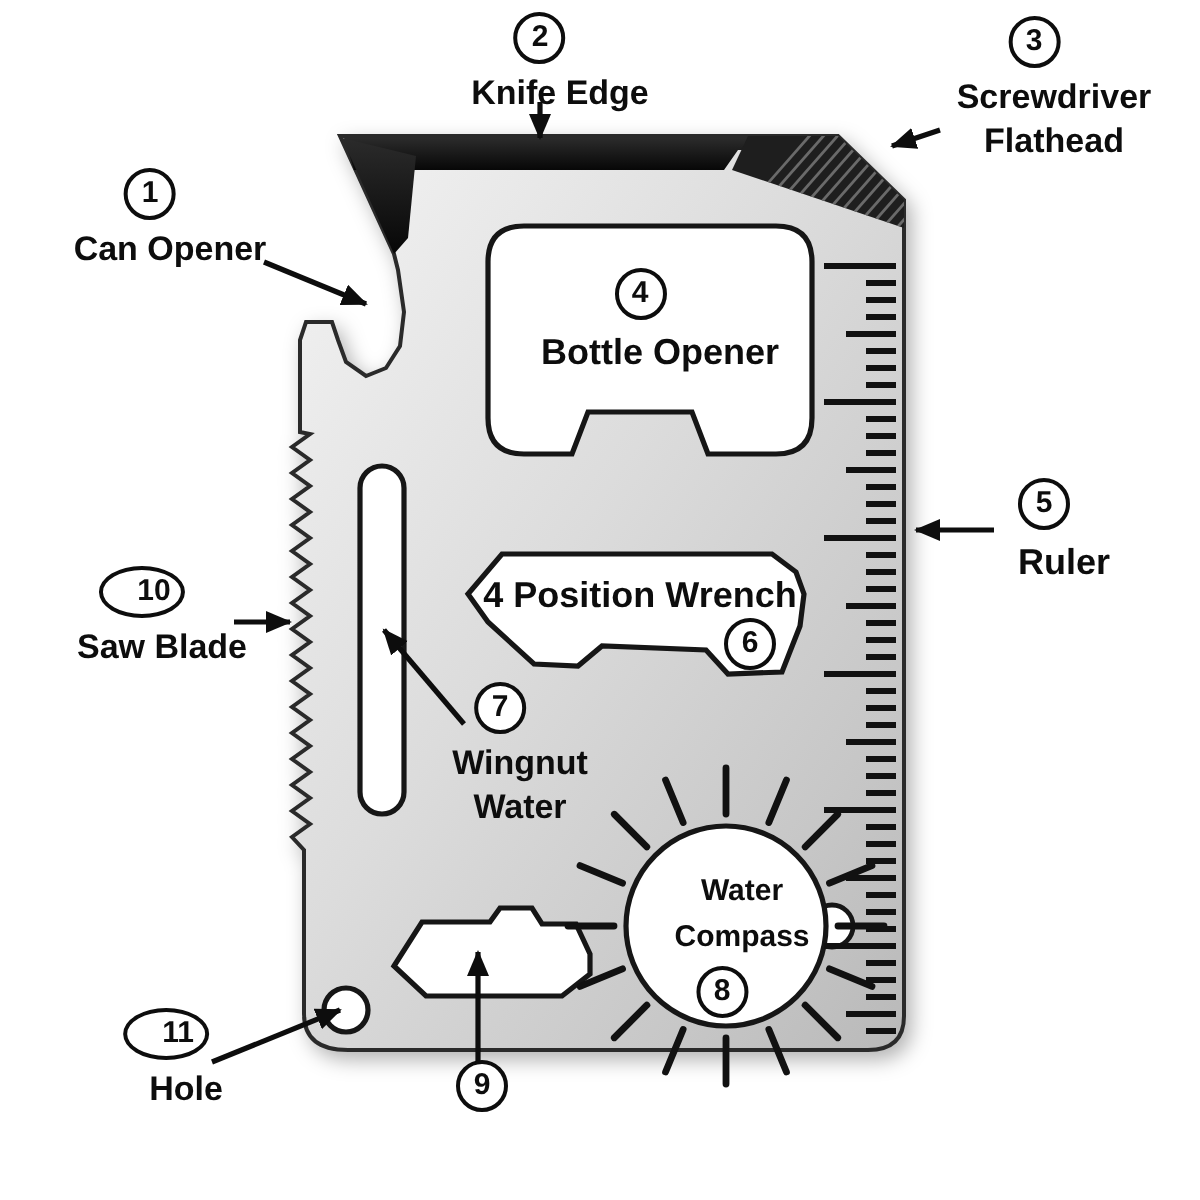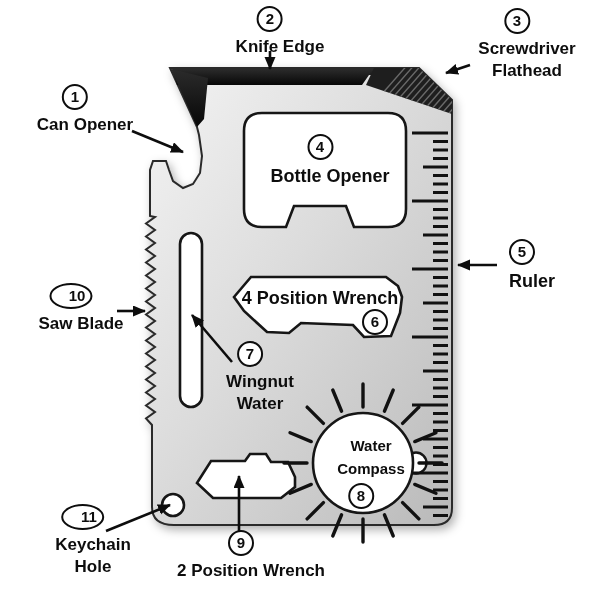--- a/index.html
+++ b/index.html
@@ -201,27 +201,25 @@
   </div>
 
   <div class="label" style="left:361px;top:434px">
     <div class="txt small">Water</div>
     <div class="txt small">Compass</div>
     <div class="num" style="margin-top:3px;margin-bottom:0">8</div>
   </div>
 
   <div class="label" style="left:241px;top:530px">
     <div class="num">9</div>
-    <div class="txt">2 Position Wrench</div>
   </div>
 
   <div class="label" style="left:71px;top:283px">
     <div class="num wide">10</div>
     <div class="txt">Saw Blade</div>
   </div>
 
   <div class="label" style="left:83px;top:504px">
     <div class="num wide">11</div>
-    <div class="txt">Keychain</div>
     <div class="txt">Hole</div>
   </div>
 
 </div>
 
 </body></html>

